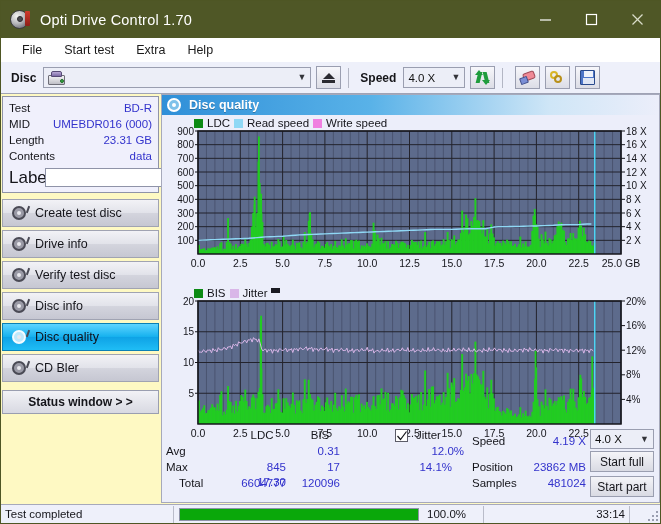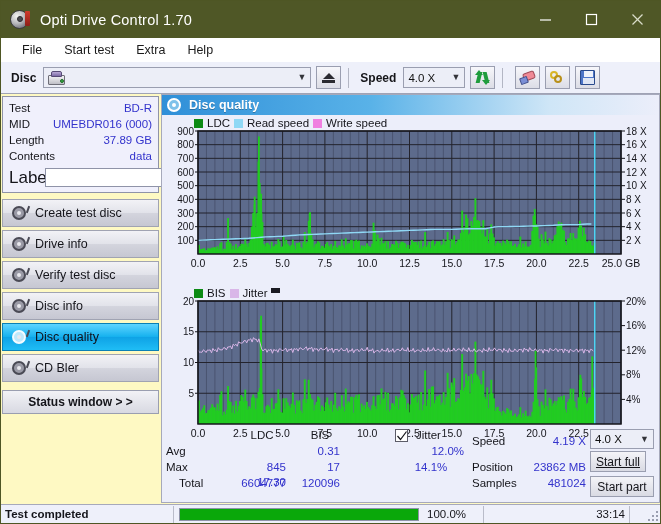--- a/index.html
+++ b/index.html
@@ -306,21 +306,21 @@
         <div class="drow">
           <span class="k">Test</span>
           <span class="v">BD-R</span>
         </div>
         <div class="drow">
           <span class="k">MID</span>
           <span class="v">UMEBDR016 (000)</span>
         </div>
         <div class="drow">
           <span class="k">Length</span>
-          <span class="v">37.89 GB</span>
+          <span class="v">23.31 GB</span>
         </div>
         <div class="drow">
           <span class="k">Contents</span>
           <span class="v">data</span>
         </div>
         <div class="label-row">
           <span class="k">Label</span>
           <input class="label-input" type="text" value="" style="">
           <div class="disc-btn">
             <div class="cd-ico"></div>
@@ -1264,44 +1264,44 @@
 
       <div class="stat-v" style="left:60px;  top:18px; width:64px;margin-top:31px;">17.30</div>
       <div class="stat-v" style="left:60px;  top:34px; width:64px;">845</div>
       <div class="stat-v" style="left:48px;  top:50px; width:76px;">6604777</div>
 
       <div class="stat-v" style="left:128px; top:18px; width:50px;">0.31</div>
       <div class="stat-v" style="left:128px; top:34px; width:50px;">17</div>
       <div class="stat-v" style="left:128px; top:50px; width:50px;">120096</div>
 
       <div class="stat-v" style="left:236px; top:18px; width:66px;">12.0%</div>
-      <div class="stat-v" style="left:236px; top:34px; width:66px;text-align:center;">14.1%</div>
+      <div class="stat-v" style="left:224px; top:34px; width:66px;">14.1%</div>
 
       <div class="stat-t" style="left:310px; top:8px;">Speed</div>
       <div class="stat-v" style="left:356px; top:8px; width:68px;">4.19 X</div>
       <div class="stat-t" style="left:310px; top:34px;">Position</div>
       <div class="stat-v" style="left:356px; top:34px; width:68px;">23862 MB</div>
       <div class="stat-t" style="left:310px; top:50px;">Samples</div>
       <div class="stat-v" style="left:356px; top:50px; width:68px;">481024</div>
 
       <div class="combo" style="position:absolute; left:428px; top:2px; width:64px; height:20px;">
         <span>4.0 X</span>
         <span class="chev">▼</span>
       </div>
-      <div class="sbtn" style="left:428px; top:24px; width:56px; height:21px;text-decoration:underline;">
+      <div class="sbtn" style="left:428px; top:24px; width:64px; height:21px;">
         <span>Start full</span>
       </div>
       <div class="sbtn" style="left:428px; top:49px; width:64px; height:21px;">
         <span>Start part</span>
       </div>
     </div>
   </div>
 
   <div class="statusbar">
-    <div class="sb-cell" style="width:172px;font-weight:bold;">Test completed</div>
+    <div class="sb-cell" style="width:172px;">Test completed</div>
     <div class="sb-sep"></div>
     <div class="sb-cell" style="padding-left:5px;">
       <div class="progress">
           <i id="progfill" style="width: 100%;"></i>
         </div>
     </div>
     <div class="sb-cell" style="width:60px;">100.0%</div>
     <div class="sb-sep"></div>
     <div class="sb-cell" style="width:145px; justify-content:flex-end;">33:14</div>
     <div class="sb-sep"></div>

